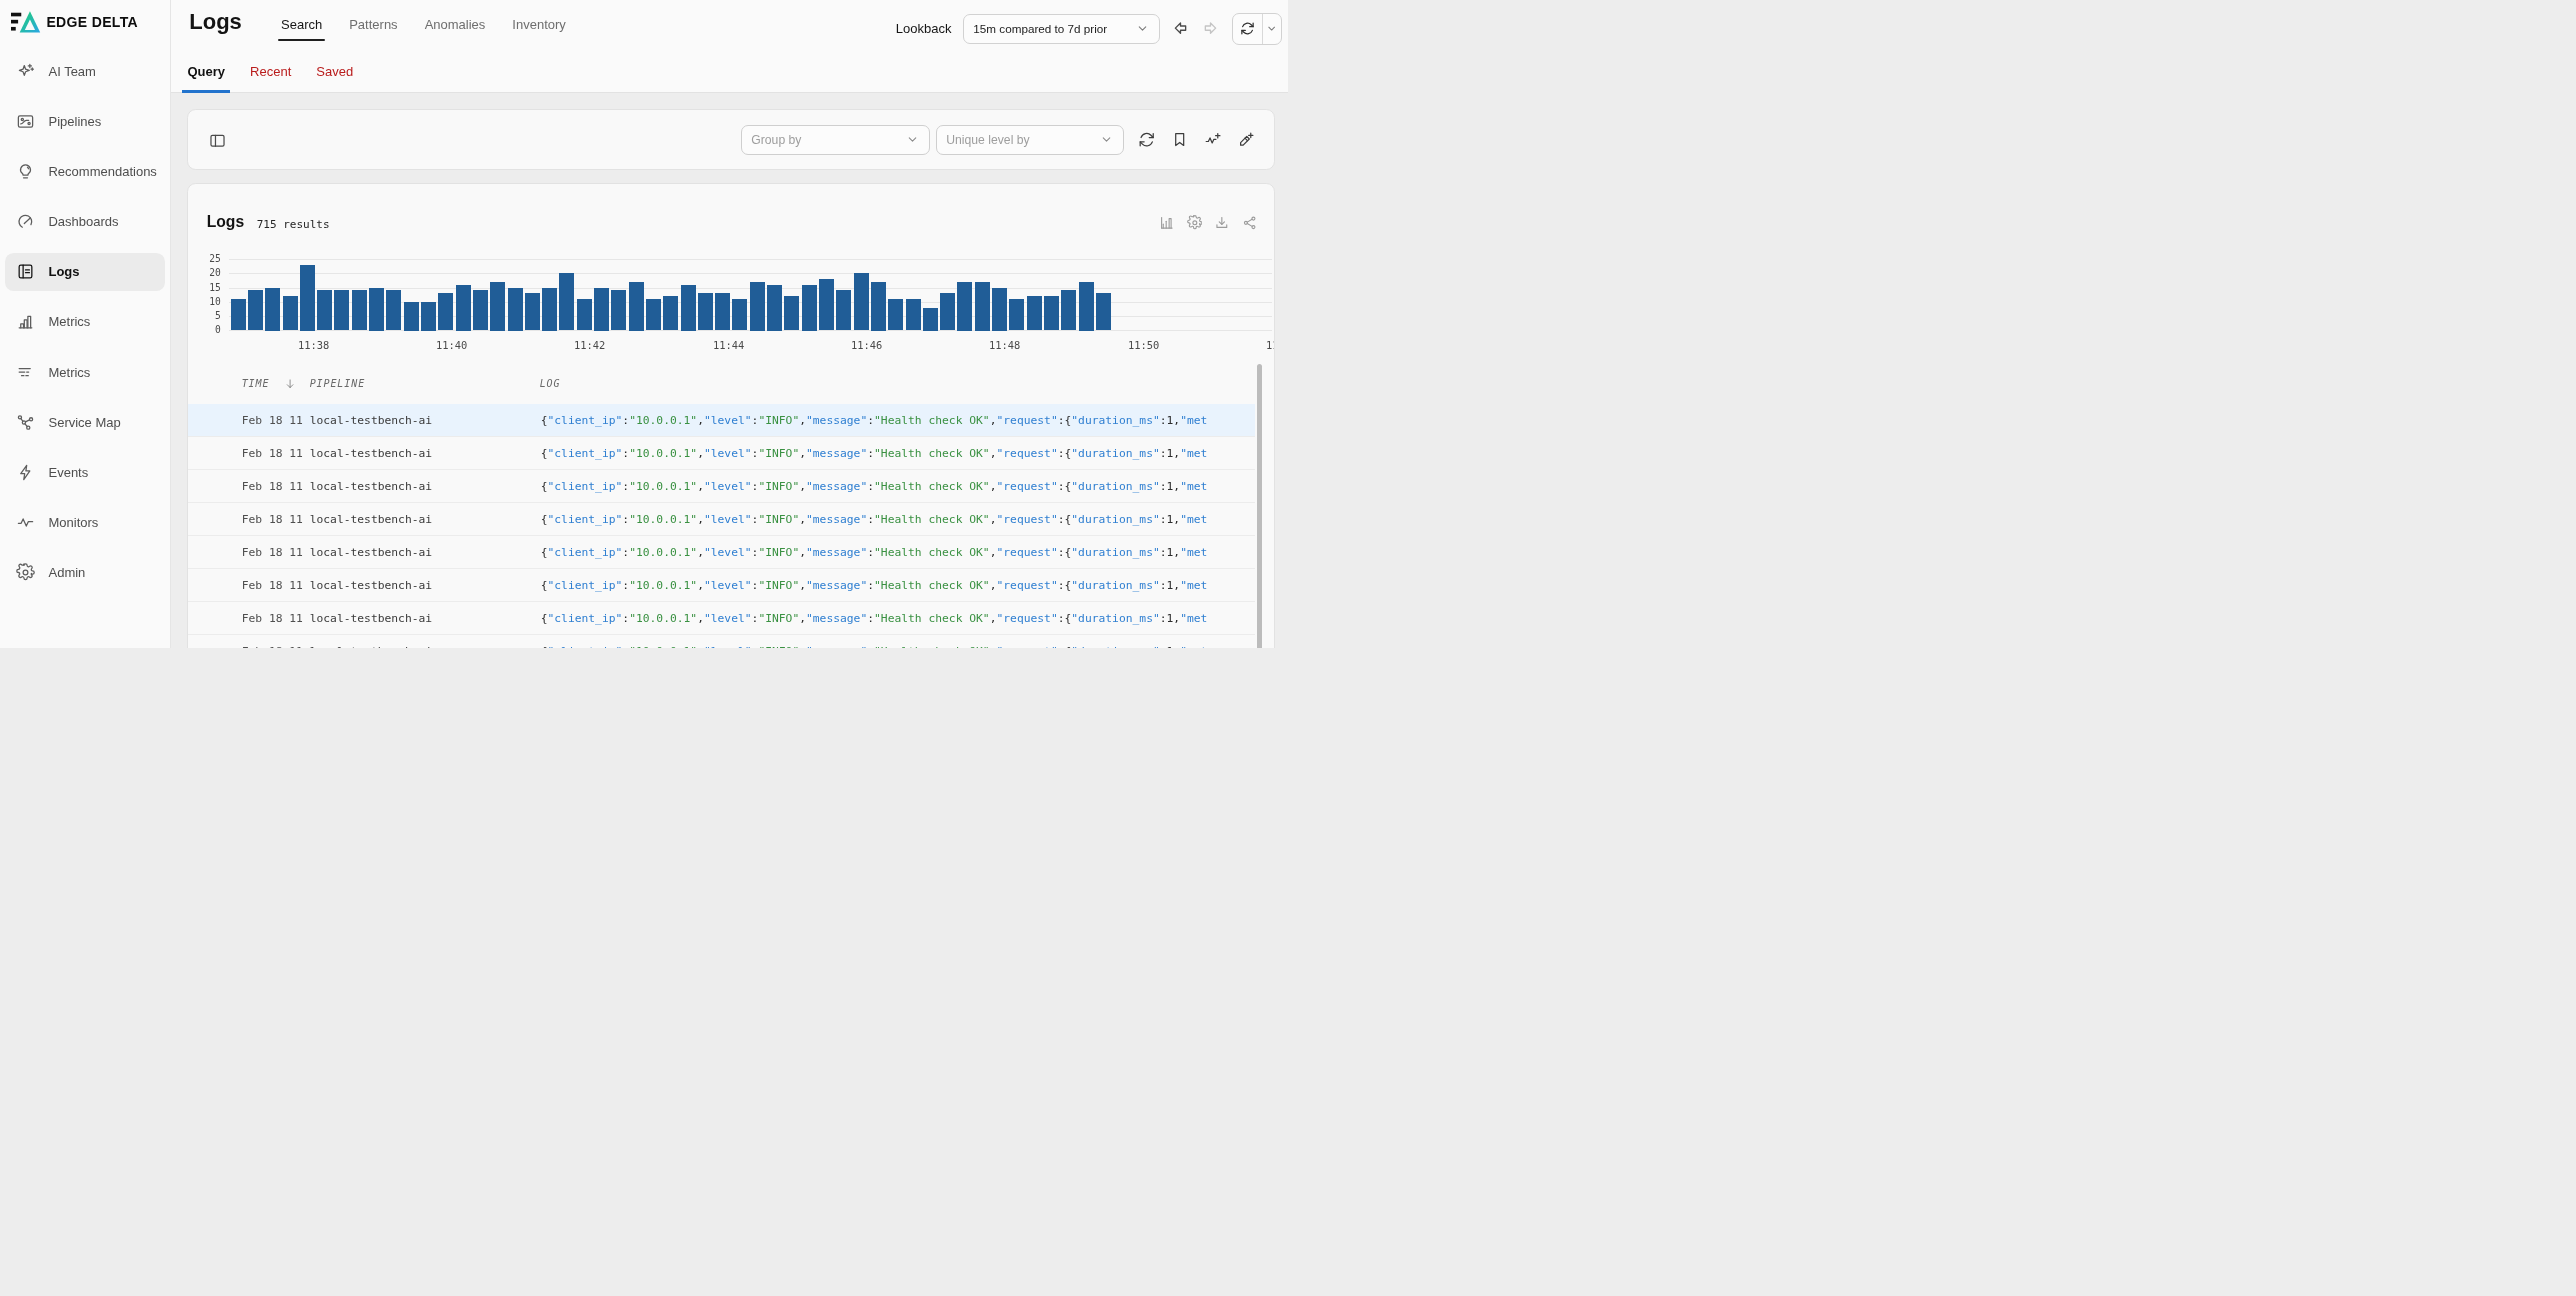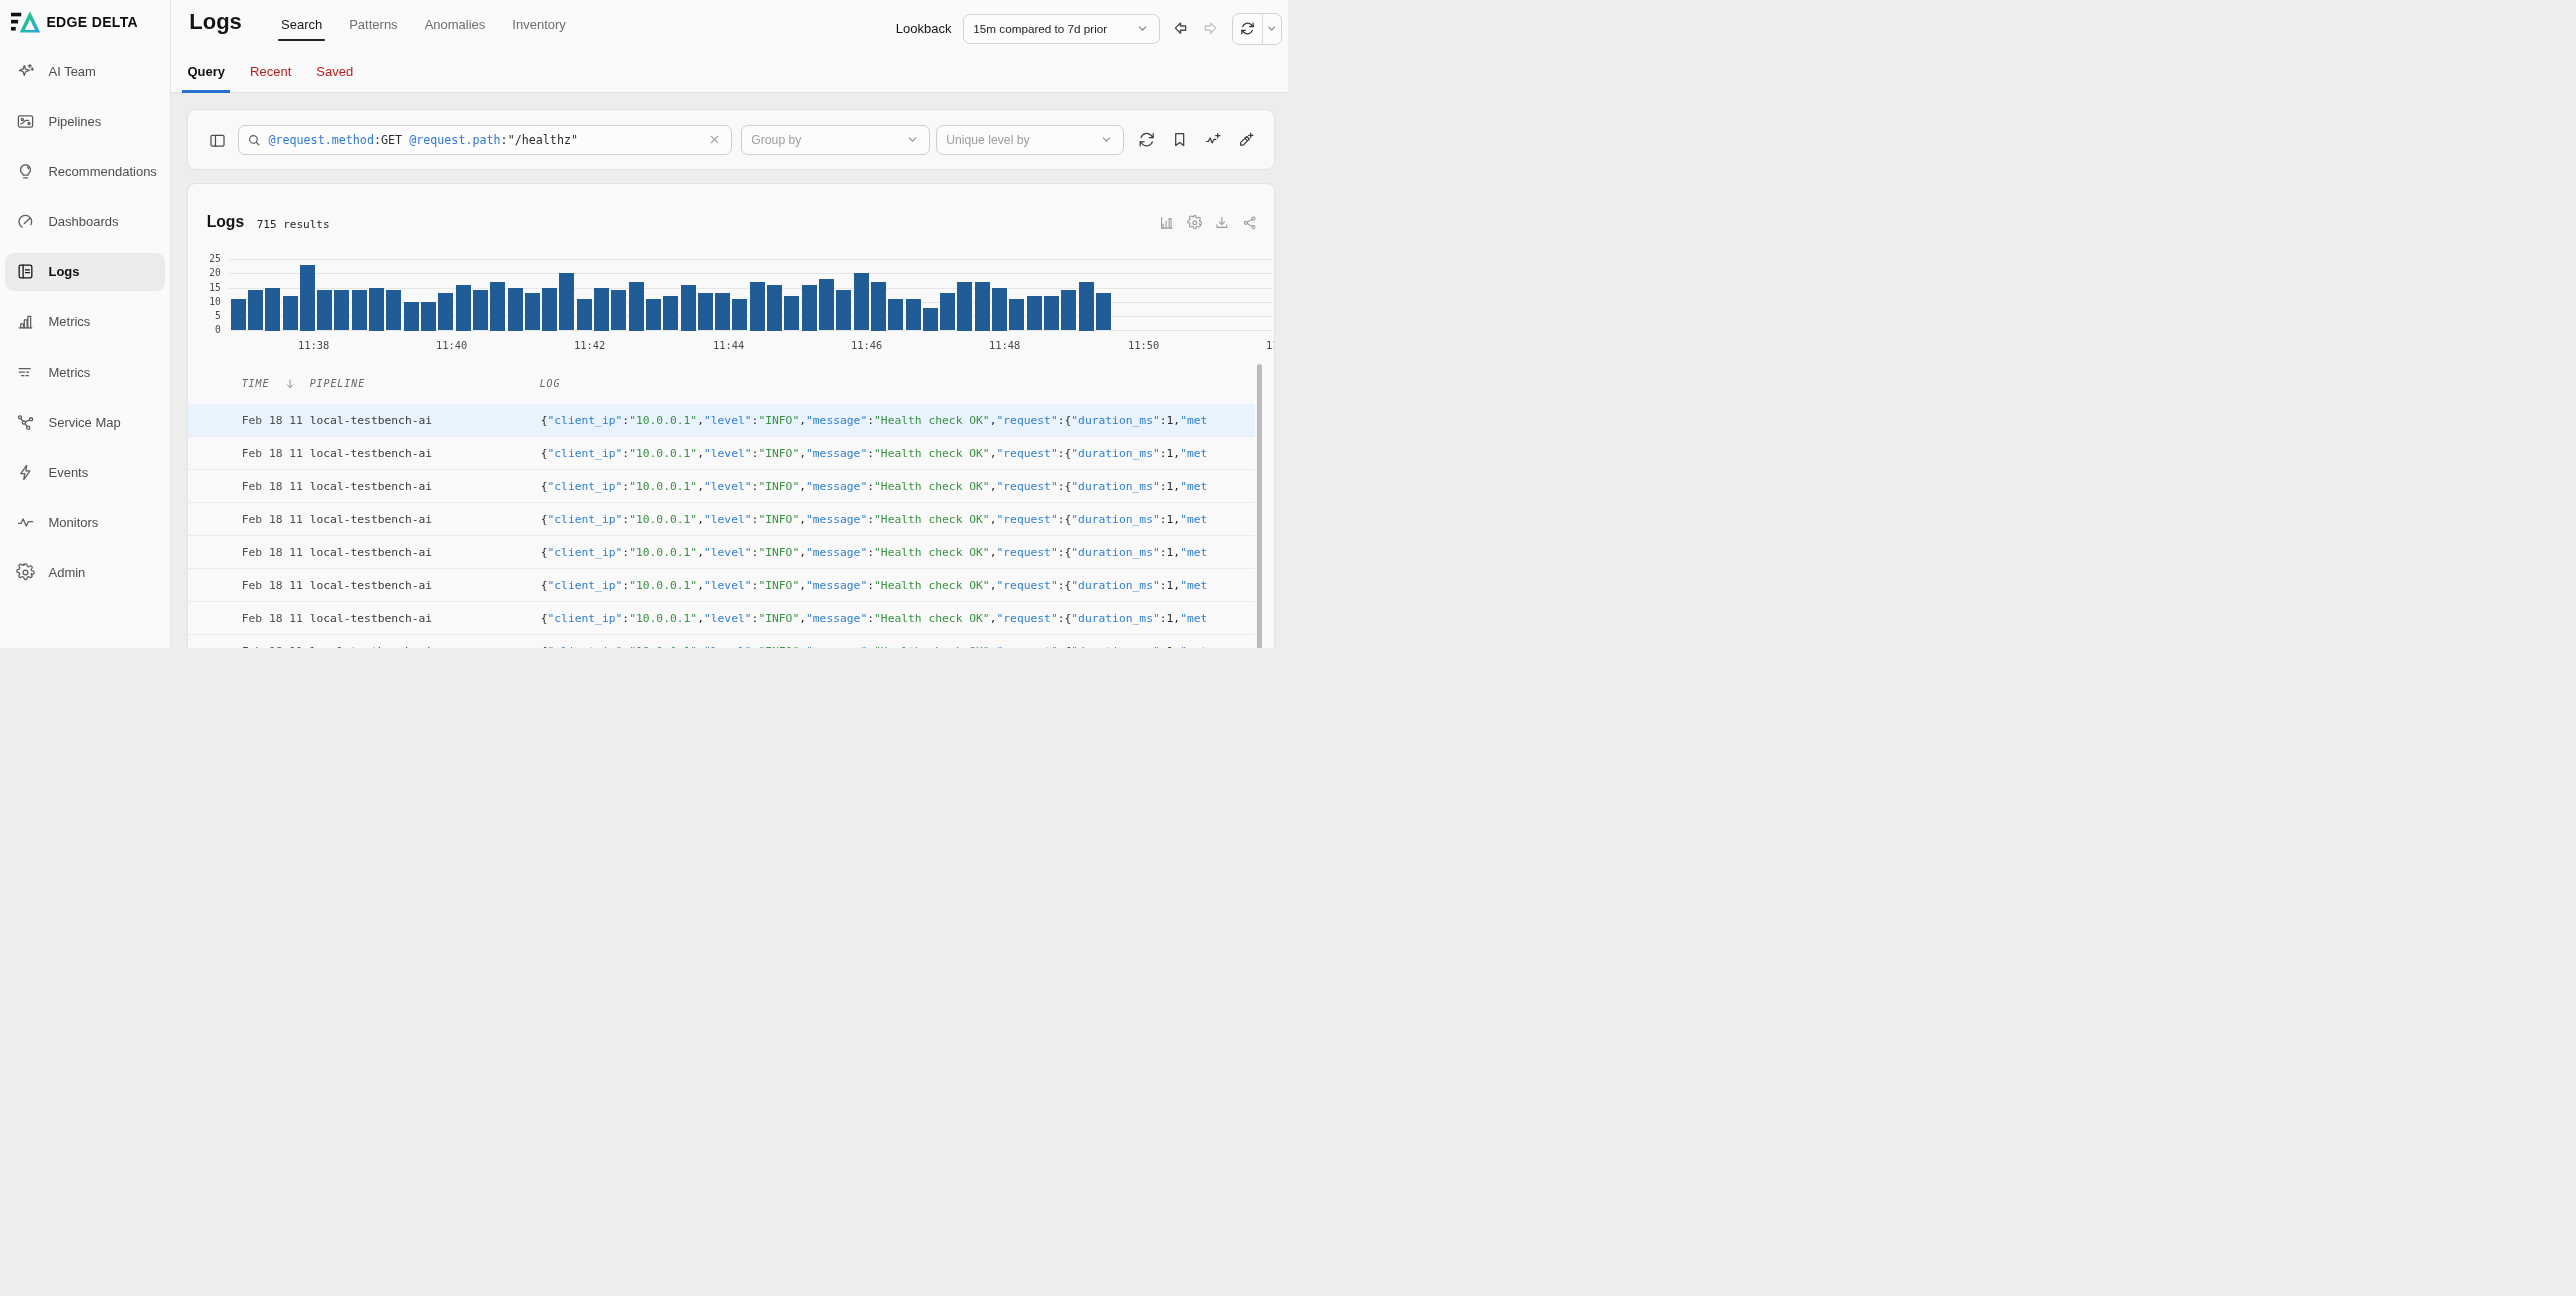--- a/index.html
+++ b/index.html
@@ -284,33 +284,20 @@
   </div>
 
   <div class="main">
 
     <div class="card query-card">
       <div class="panel-toggle">
         <svg viewBox="0 0 24 24">
             <rect x="3" y="4.5" width="18" height="15" rx="2"></rect>
             <line x1="9.2" y1="4.5" x2="9.2" y2="19.5"></line>
           </svg>
-      </div>
-      <div class="inputbox search-box">
-        <svg width="14" height="14" viewBox="0 0 24 24" style="flex:none;stroke:#555;fill:none;stroke-width:2;stroke-linecap:round">
-            <circle cx="11" cy="11" r="6.5"></circle>
-            <line x1="16" y1="16" x2="20.5" y2="20.5"></line>
-          </svg>
-        <span class="query-text mono" id="queryText"><span class="tk-field">@request.method</span><span class="tk-plain">:GET </span><span class="tk-field">@request.path</span><span class="tk-plain">:"/healthz"</span></span>
-        <span class="clear-x">
-          <svg viewBox="0 0 24 24" style="stroke:currentColor;fill:none;stroke-width:2;stroke-linecap:round;width:100%;height:100%">
-              <line x1="6" y1="6" x2="18" y2="18"></line>
-              <line x1="18" y1="6" x2="6" y2="18"></line>
-            </svg>
-        </span>
       </div>
       <div class="inputbox sel sel-group">
         <span>Group by</span>
         <svg width="13" height="13" viewBox="0 0 24 24" style="stroke:#8b8b8b;fill:none;stroke-width:2;stroke-linecap:round;stroke-linejoin:round">
             <polyline points="6 9 12 15 18 9"></polyline>
           </svg>
       </div>
       <div class="inputbox sel sel-unique">
         <span>Unique level by</span>
         <svg width="13" height="13" viewBox="0 0 24 24" style="stroke:#8b8b8b;fill:none;stroke-width:2;stroke-linecap:round;stroke-linejoin:round">

